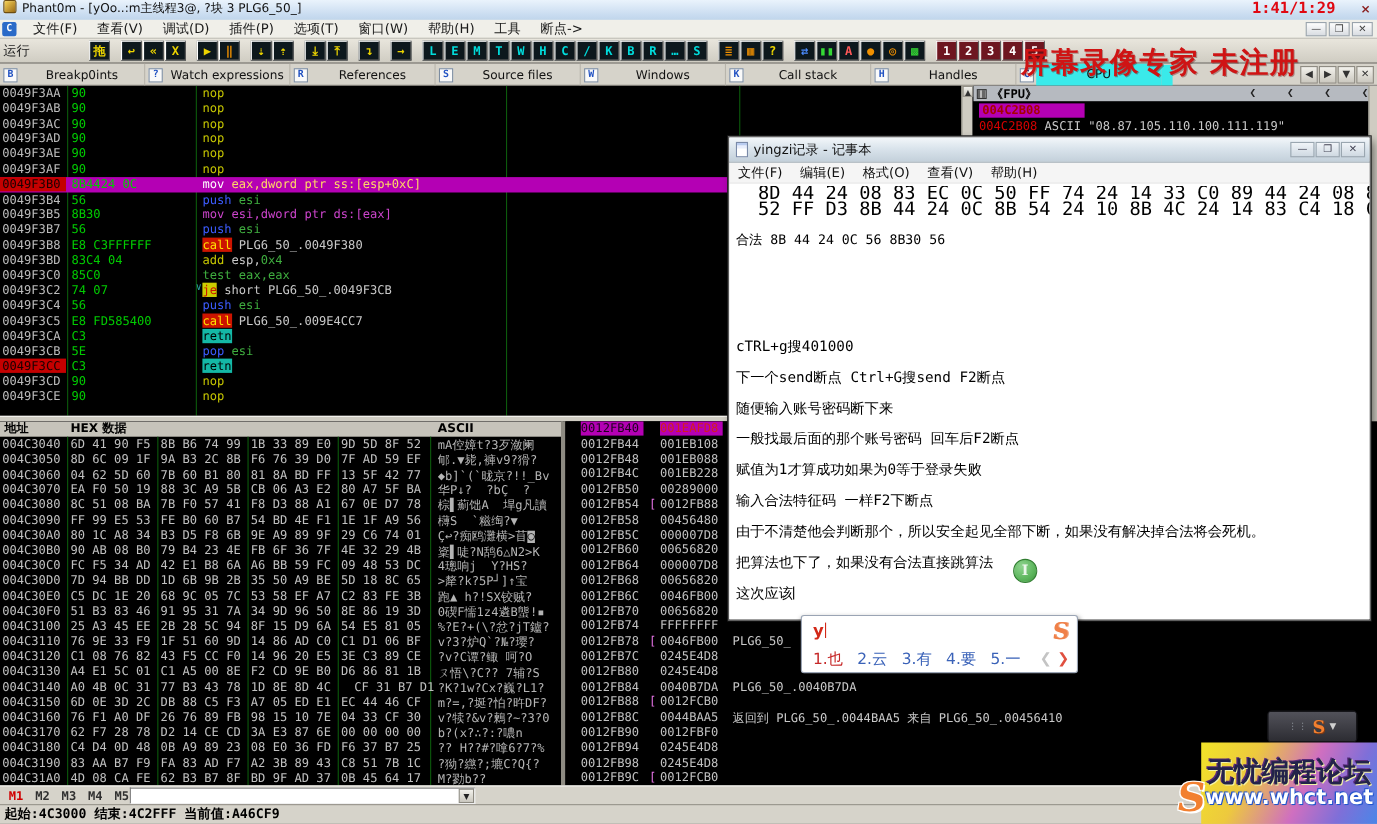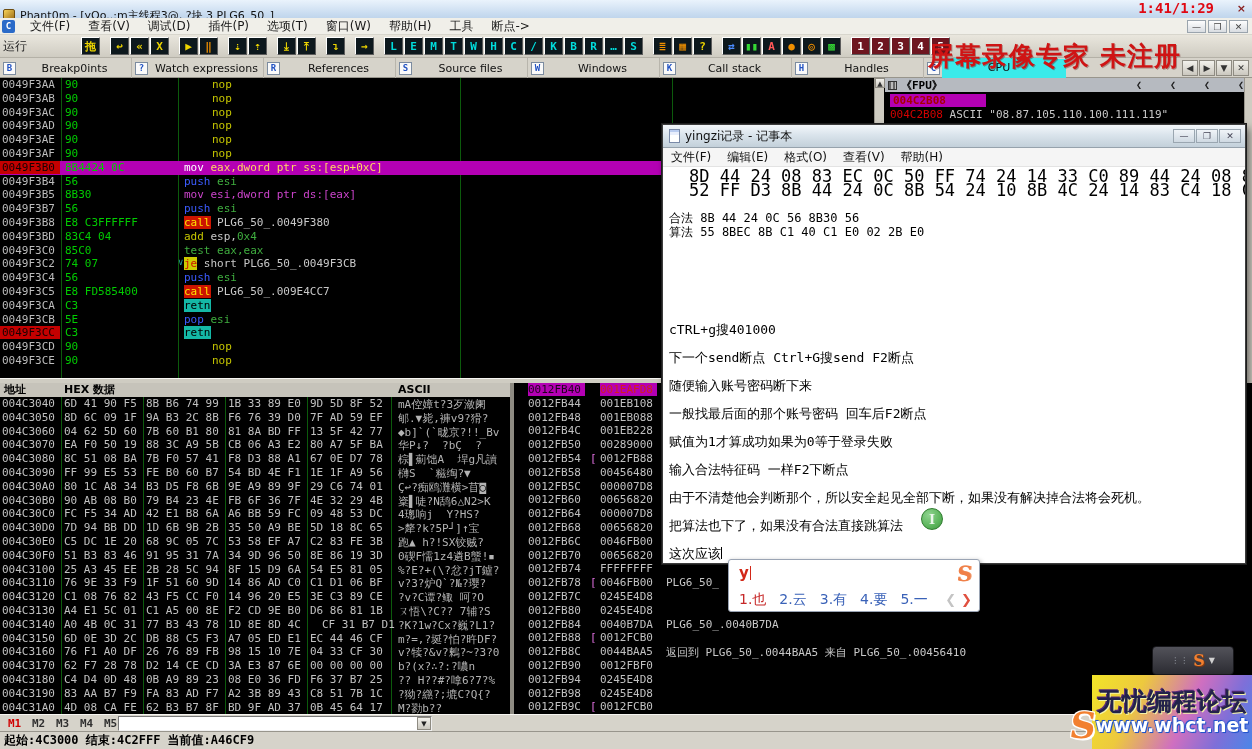--- a/index.html
+++ b/index.html
@@ -3,21 +3,21 @@
 <meta charset="utf-8">
 <style>
 * { box-sizing: border-box; margin: 0; padding: 0; }
 html,body { width:1252px; height:749px; }
 body { position:relative; overflow:hidden; background:#000; font-family:"DejaVu Sans",sans-serif; }
 .mono { font-family:"DejaVu Sans Mono",monospace; }
 
 
 #titlebar { position:absolute; left:0; top:0; width:1252px; height:31px;
   background:linear-gradient(#eaf3fc,#c9dcf0 45%,#a9c4e0); border-bottom:1px solid #8aa5c2;
-  display:flex; align-items:center; font-size:11px; color:#111; }
+  display:flex; font-size:11px; color:#111; }
 #app-icon { width:12px; height:12px; margin:0 5px 0 3px; border-radius:2px;
   background:linear-gradient(135deg,#f7d358,#9a6a16); border:1px solid #6d4d10; }
 #timer { position:absolute; right:38px; top:0px; color:#e00812; font:bold 14px "DejaVu Sans Mono",monospace; }
 #titlebar-close { position:absolute; right:6px; top:2px; color:#8a2020; font:bold 11px "DejaVu Sans",sans-serif; }
 
 
 #menubar { position:absolute; left:0; top:18px; width:1252px; height:17px;
   background:#f0efe9; border-bottom:1px solid #d8d6cd; display:flex; align-items:center; font-size:12px; }
 #c-chip { width:13px; height:13px; margin:0 6px 0 2px; background:#2a6ac8; color:#fff;
   font:bold 9px "DejaVu Sans Mono",monospace; display:flex; align-items:center; justify-content:center; border-radius:2px; }
@@ -63,21 +63,21 @@
 #disasm { position:absolute; left:0; top:78px; width:874px; height:300px; background:#000; overflow:hidden; }
 .vline { position:absolute; top:0; bottom:0; width:1px; background:#0c5a0c; }
 .drow { position:absolute; left:0; width:874px; height:14px; line-height:14px;
   font:11px "DejaVu Sans Mono",monospace; white-space:pre; }
 .drow.sel { background:#b400b4; }
 .drow .da { position:absolute; left:2px; width:57px; color:#bcbcbc; }
 .drow .da.bp { background:#c40000; color:#1a0000; left:0; padding-left:2px; width:60px; }
 .drow .db { position:absolute; left:65px; width:110px; color:#00cc00; }
 .drow .dm { position:absolute; left:178px; width:5px; color:#2aa0a0; font-size:9px; }
 .drow .di { position:absolute; left:184px; }
-.k-nop { color:#c6c600;margin-left:28px; } .k-mov { color:#cc44cc; } .k-push { color:#3c5cff; }
+.k-nop { color:#c6c600; } .k-mov { color:#cc44cc; } .k-push { color:#3c5cff; }
 .k-reg { color:#3fae3f; } .k-add { color:#c6c600; } .k-white { color:#c8c8c8; }
 .k-call { background:#cc1400; color:#ffe000; } .k-retn { background:#14b8a6; color:#000; }
 .k-je { background:#cccc00; color:#cc1400; } .k-selm { color:#ffffff; } .k-sely { color:#ffd864; }
 #disasm-scroll { position:absolute; left:874px; top:78px; width:10px; height:300px; background:#cfccc2; border-left:1px solid #9a978e; }
 #disasm-scroll .sarrow { width:10px; height:10px; font:7px "DejaVu Sans",sans-serif; color:#333; text-align:center; line-height:10px;
   background:linear-gradient(#f2f1ec,#cbc8bf); border:1px solid #8e8b82; }
 
 
 #regpanel { position:absolute; left:885px; top:78px; width:367px; height:47px; background:#000; }
 #reg-head { position:absolute; left:0; top:0; width:367px; height:14px; background:#b6bac0; color:#000;
@@ -433,21 +433,20 @@
       <span class="np-menu-item">编辑(E)</span>
       <span class="np-menu-item">格式(O)</span>
       <span class="np-menu-item">查看(V)</span>
       <span class="np-menu-item">帮助(H)</span>
     </div>
   <div id="np-body">
       <div class="np-line h">8D 44 24 08 83 EC 0C 50 FF 74 24 14 33 C0 89 44 24 08 89 44 24 0C 89 44 24 10 8D 54</div>
       <div class="np-line h">52 FF D3 8B 44 24 0C 8B 54 24 10 8B 4C 24 14 83 C4 18 C3</div>
       <div class="np-line p"></div>
       <div class="np-line m">合法 8B 44 24 0C 56 8B30 56</div>
-      <div class="np-line m">算法 55 8BEC 8B C1 40 C1 E0 02 2B E0</div>
       <div class="np-line p"></div>
       <div class="np-line p"></div>
       <div class="np-line p"></div>
       <div class="np-line p"></div>
       <div class="np-line p"></div>
       <div class="np-line p"></div>
       <div class="np-line p">cTRL+g搜401000</div>
       <div class="np-line p"></div>
       <div class="np-line p">下一个send断点 Ctrl+G搜send F2断点</div>
       <div class="np-line p"></div>

